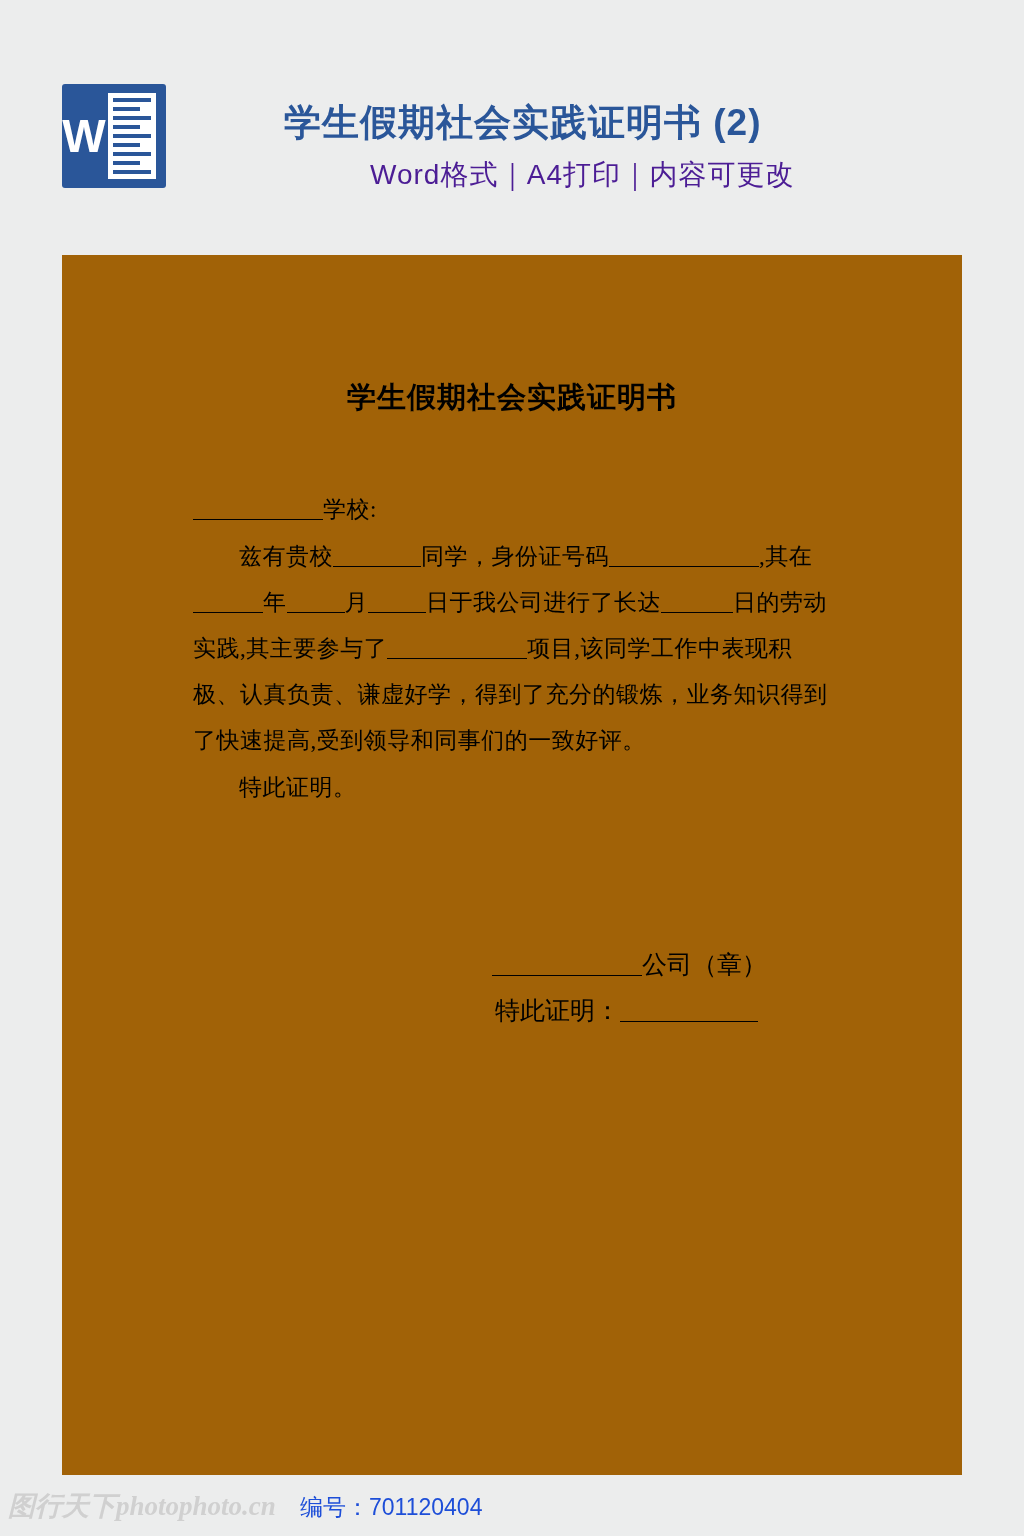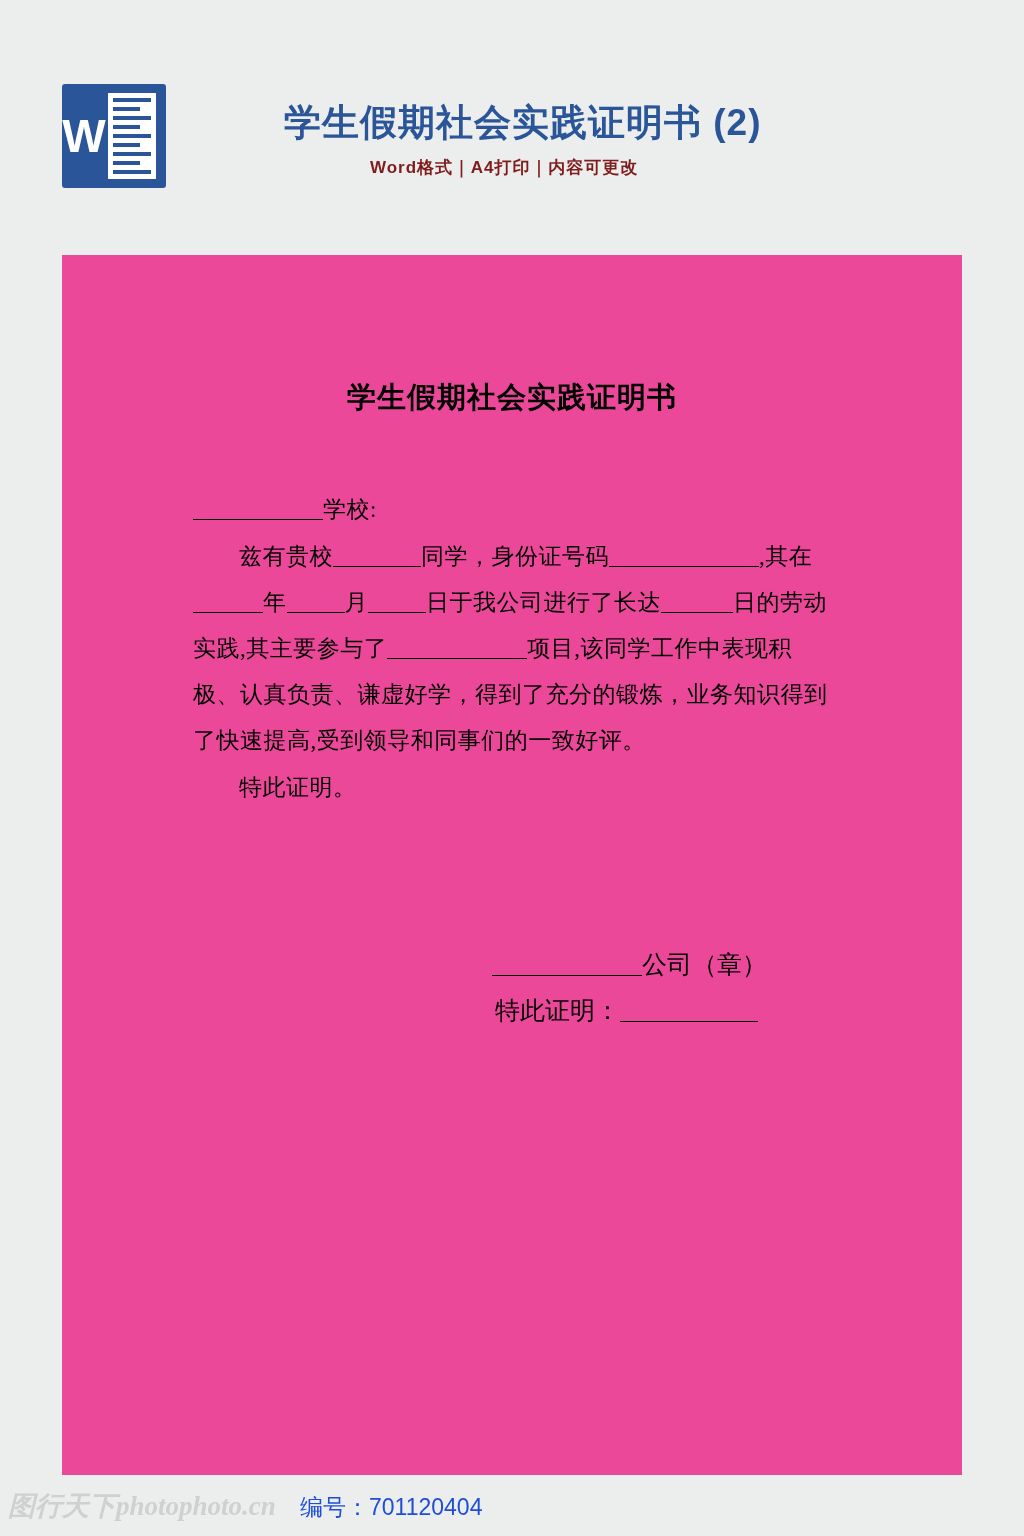--- a/index.html
+++ b/index.html
@@ -71,36 +71,35 @@
     font-weight: bold;
     color: #2a5699;
     letter-spacing: 1px;
     white-space: nowrap;
     font-family: "Liberation Sans", sans-serif;
   }
   .header-sub {
     position: absolute;
     left: 370px;
     top: 156px;
-    font-size: 17px;
-    color: #7f1d1d;
+    font-size: 28px;
+    color: #4c1d95;
     letter-spacing: 1px;
     white-space: nowrap;
     font-family: "Liberation Sans", sans-serif;
-    font-weight: bold;
   }
 
   
   .page-sheet {
     position: absolute;
     left: 62px;
     top: 255px;
     width: 900px;
     height: 1220px;
-    background: #ec4899;
+    background: #a16207;
   }
 
   .doc-title {
     margin-top: 123px;
     text-align: center;
     font-size: 29px;
     font-weight: bold;
     color: #000000;
     letter-spacing: 1px;
     font-family: "Liberation Serif", serif;

